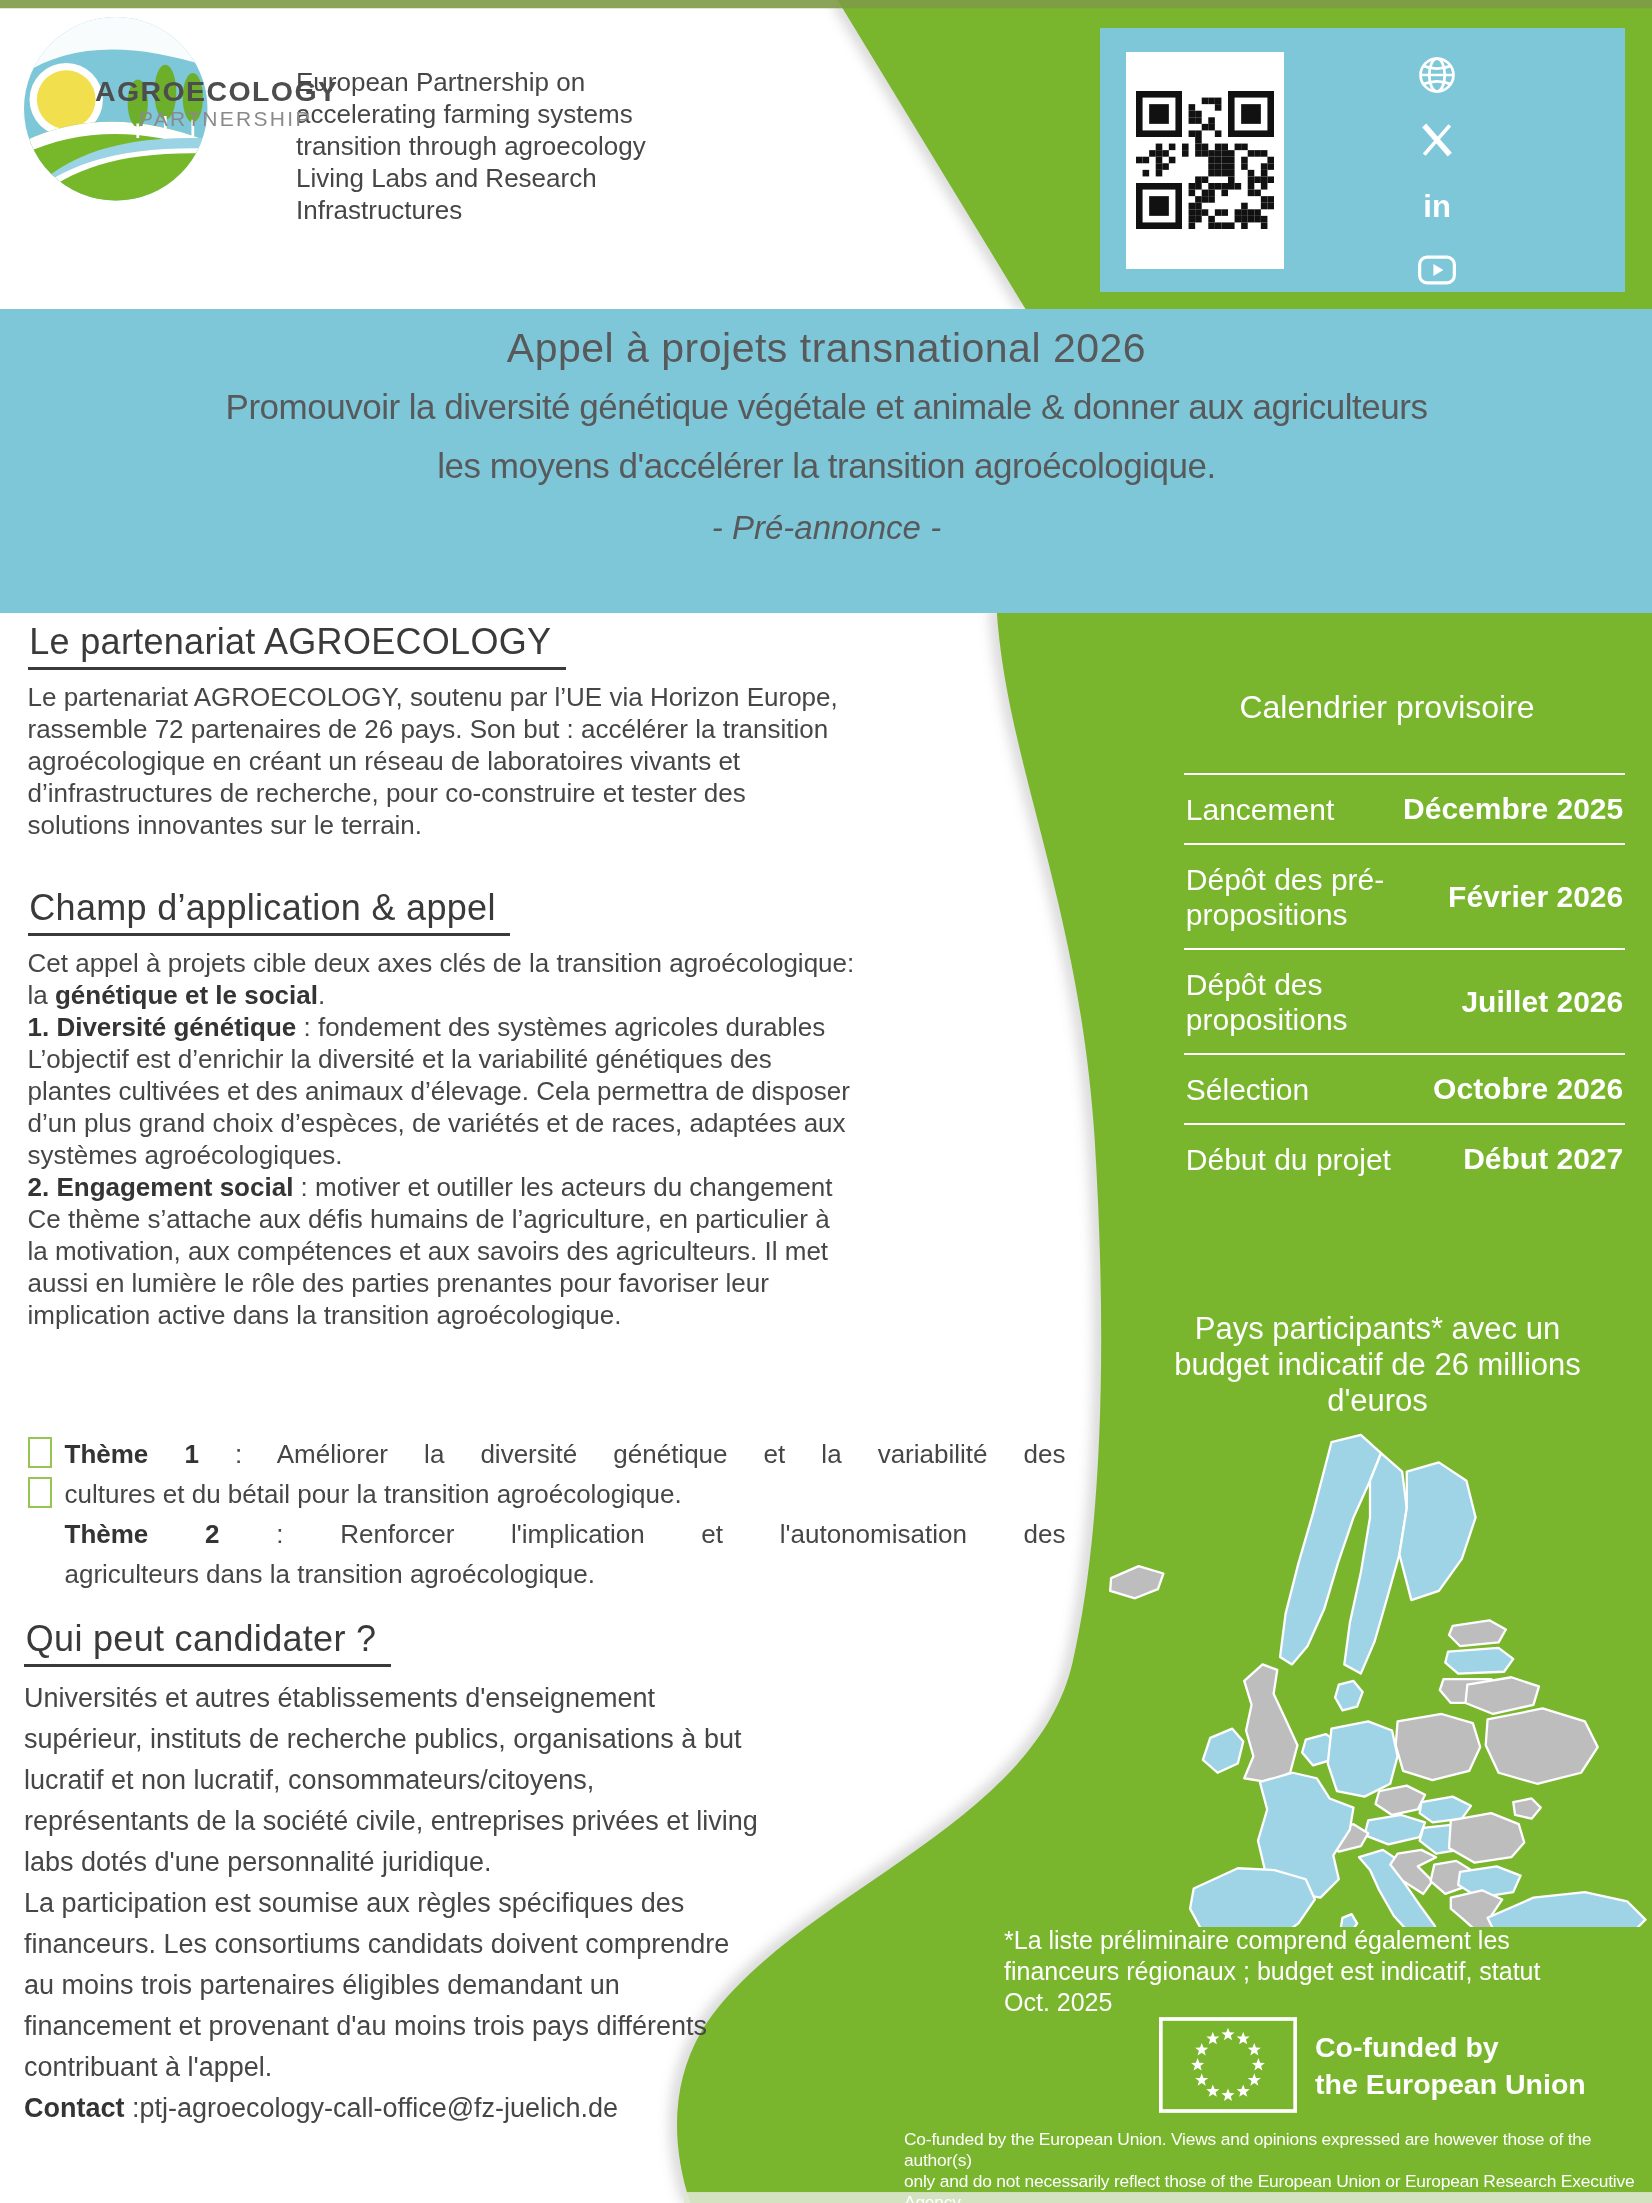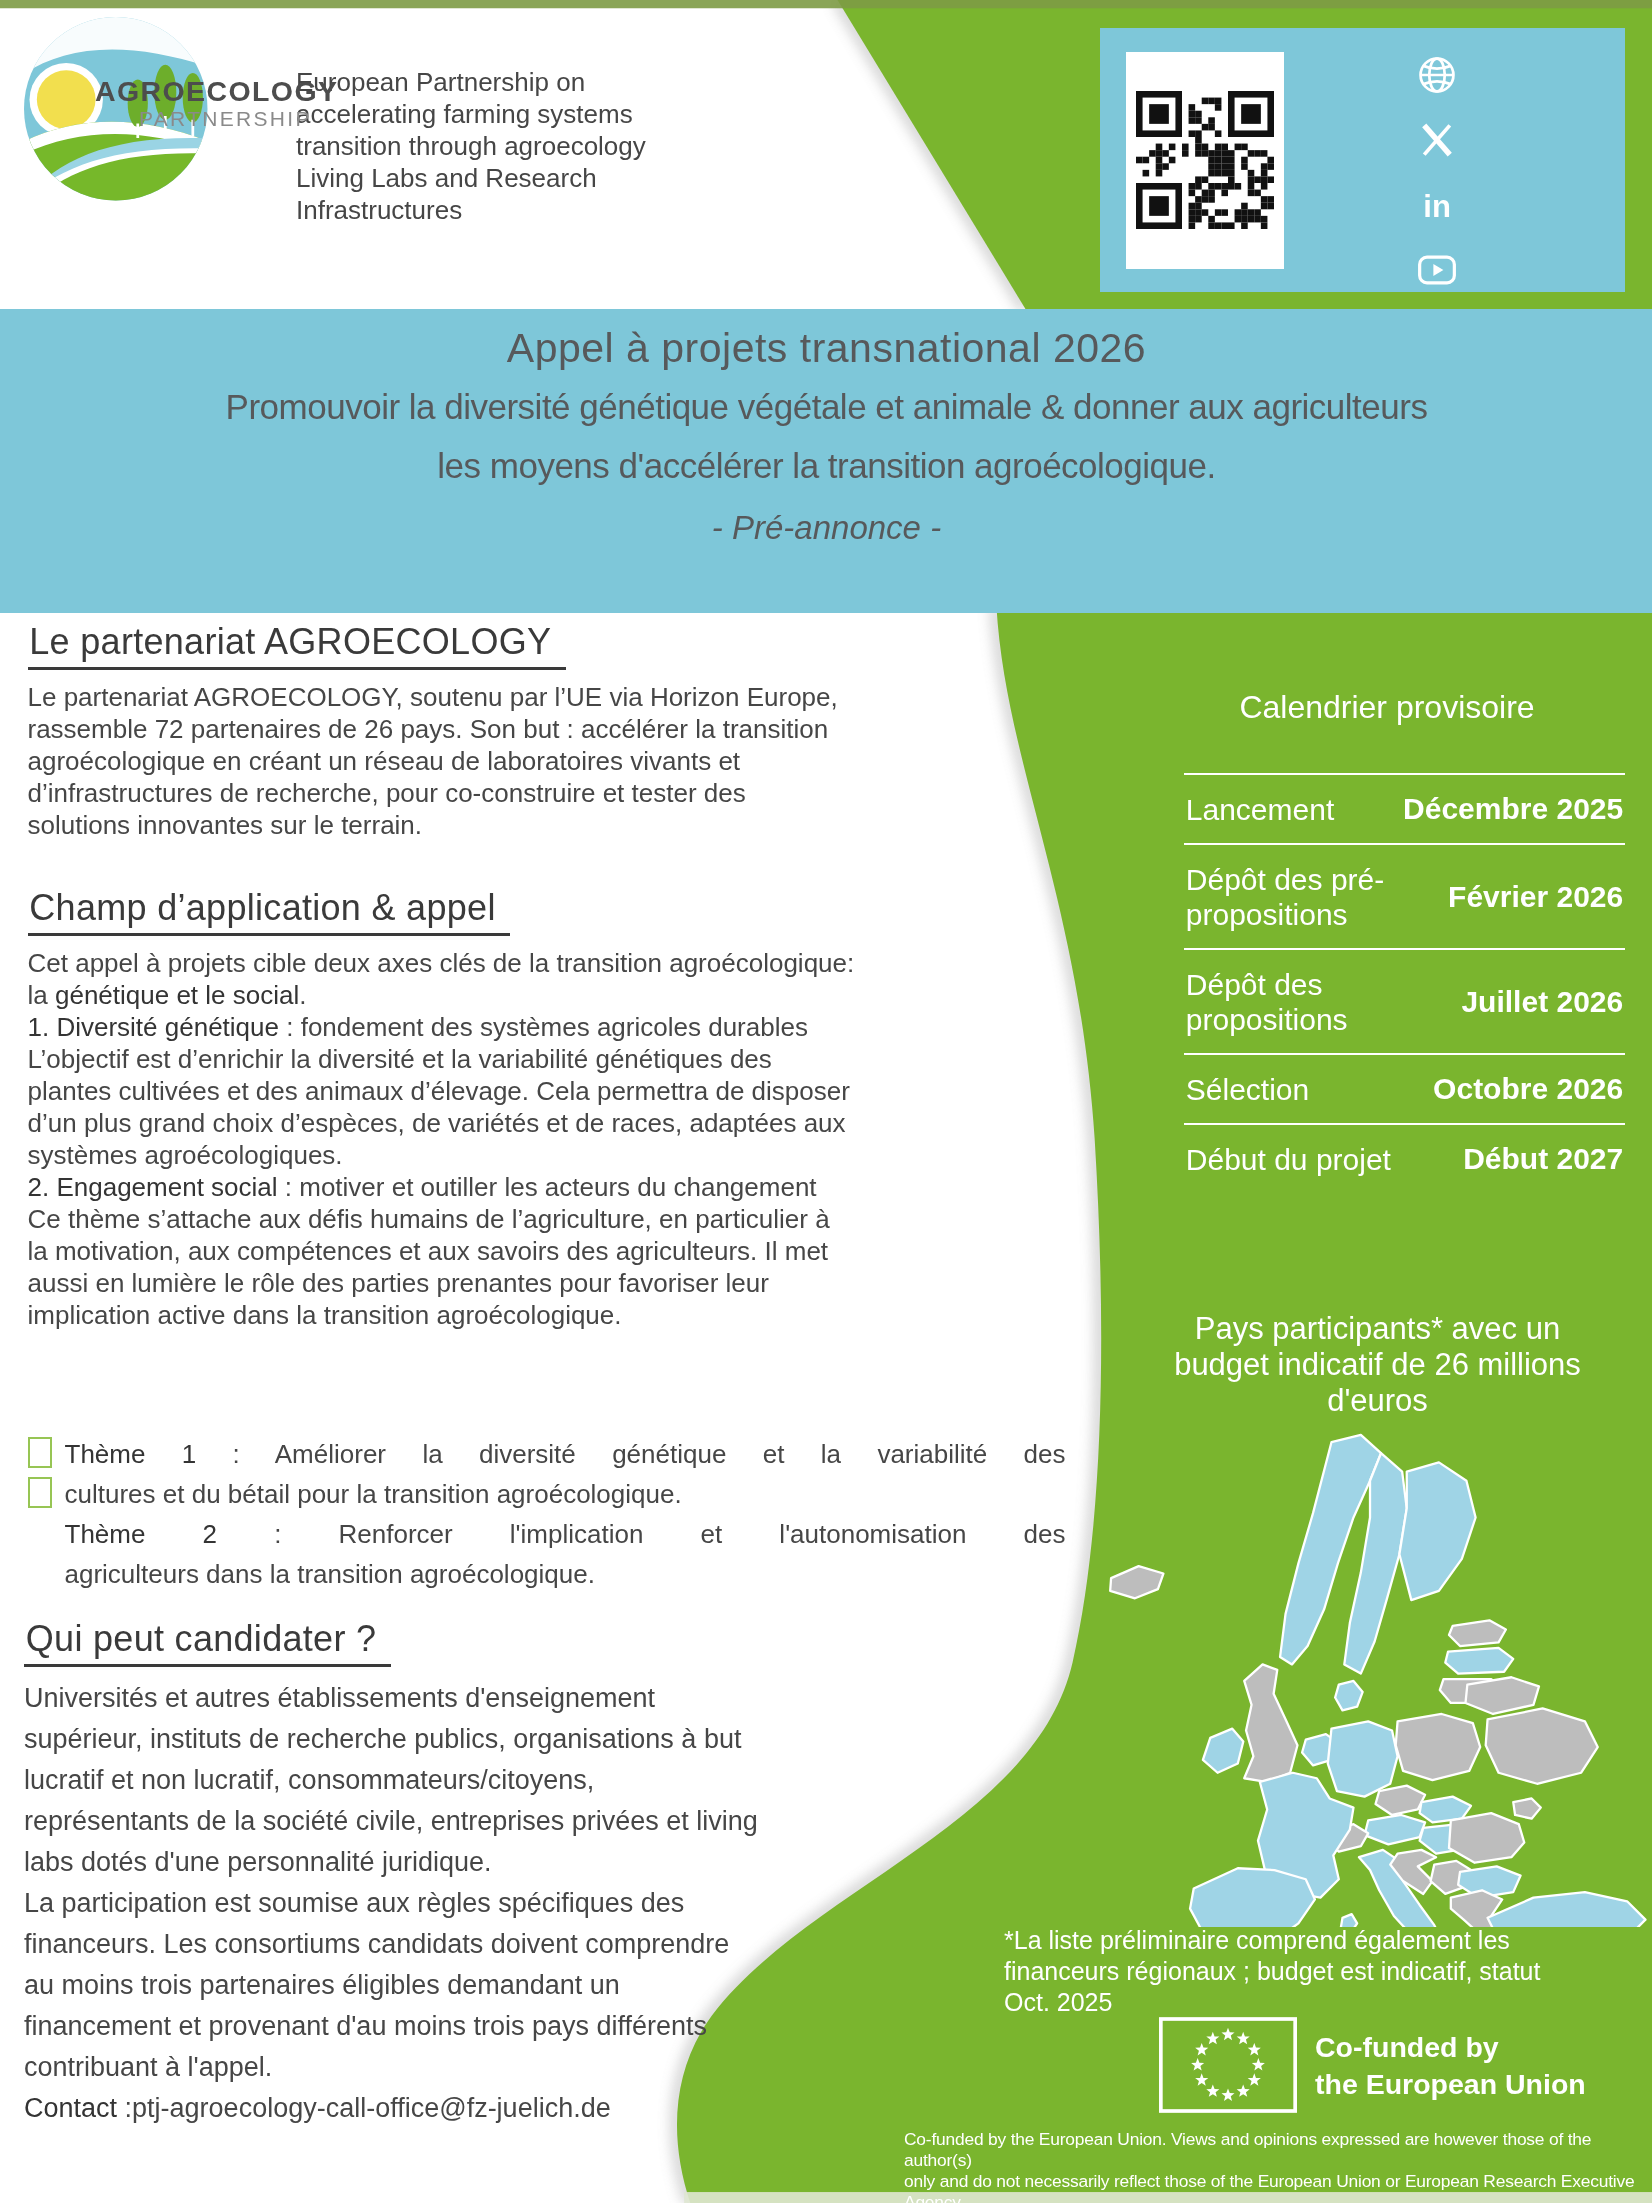--- a/index.html
+++ b/index.html
@@ -25,21 +25,21 @@
   .banner-title{padding-top:15.6px;font-size:41px;letter-spacing:0.5px;}
   .banner-sub{margin-top:15.6px;font-size:35px;letter-spacing:-0.5px;}
   .banner-sub2{margin-top:19px;font-size:35px;letter-spacing:-0.5px;}
   .banner-pre{margin-top:23px;font-size:33px;font-style:italic;}
 
   
   .sec{position:absolute;z-index:2;color:#454545;}
   .sec h2{margin:0 0 11px 0;display:inline-block;font-size:36px;font-weight:normal;color:#3a3a3a;
           letter-spacing:0.3px;border-bottom:3.7px solid #3a3a3a;padding:0 14.7px 3.7px 1.8px;}
   .tline{font-size:26px;line-height:32px;white-space:nowrap;color:#464646;}
-  .tline .b{font-weight:normal;color:#343434;}
+  .tline .b{font-weight:bold;color:#343434;}
   .themes .tline{line-height:40px;width:1038px;}
   .themes .just{text-align:justify;text-align-last:justify;white-space:normal;}
   .themes .indent{padding-left:37px;width:1001px;}
   .apply .tline{line-height:41px;font-size:27px;}
   .chk{display:inline-block;width:20px;height:27px;border:2.3px solid #97C554;margin-right:13px;
        vertical-align:-4.6px;}
 
   
   .cal-title{position:absolute;left:1130px;top:689px;width:514px;z-index:2;text-align:center;
              color:#fff;font-size:32px;}

